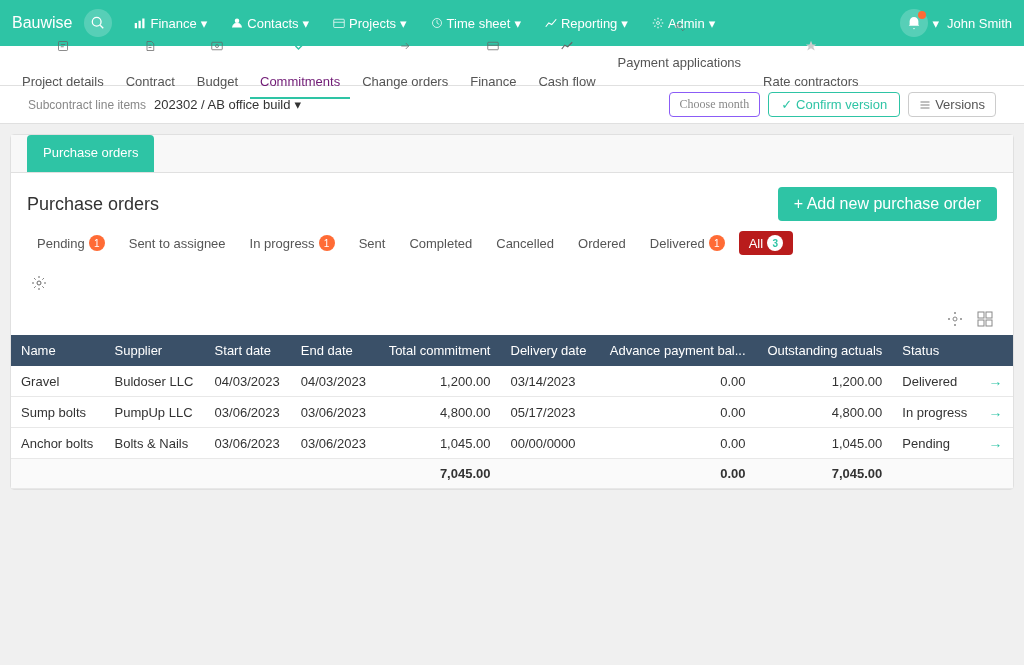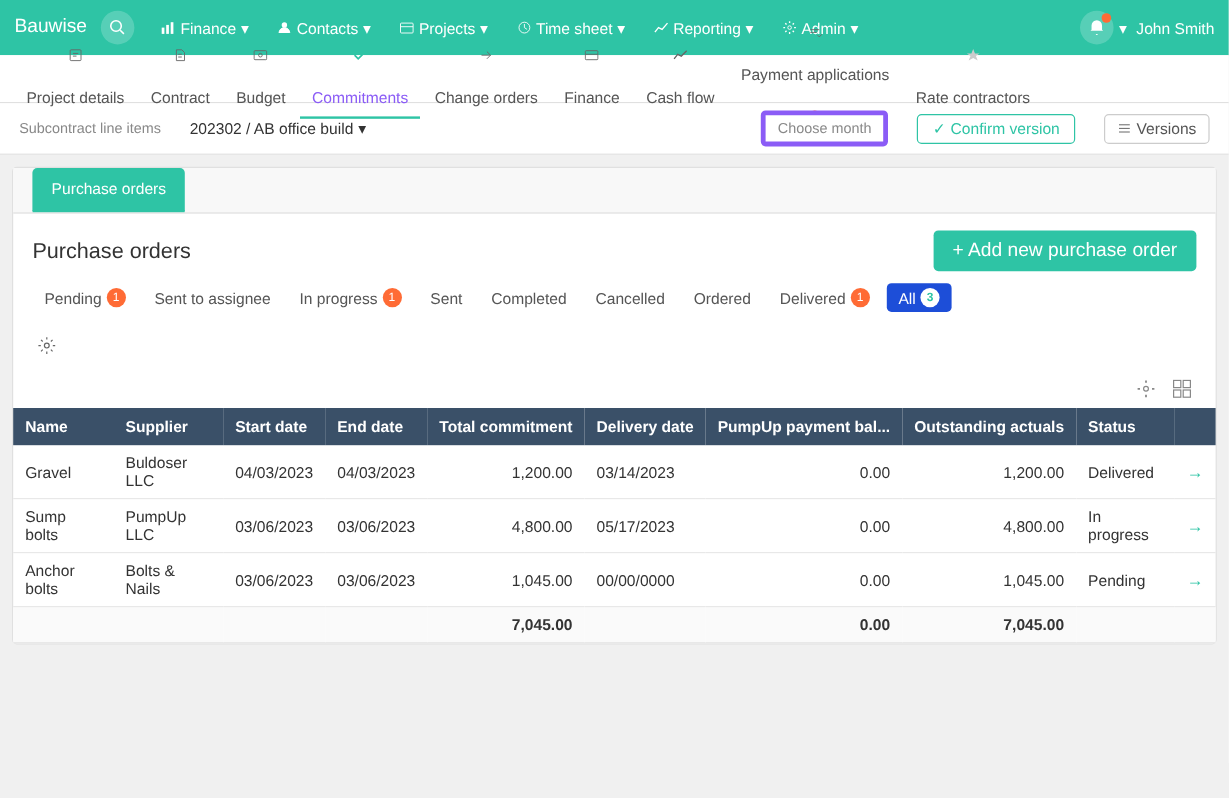--- a/index.html
+++ b/index.html
@@ -90,21 +90,21 @@
       cursor: pointer;
       display: flex;
       align-items: center;
       gap: 22px;
       border-bottom: 2px solid transparent;
       white-space: nowrap;
       font-size: 12.5px;
       flex-direction: column;
     }
     .sub-nav-item.active {
-      color: #8b5cf6;
+      color: #701a75;
       border-bottom: 2px solid #2ec4a5;
       font-weight: 500;
     }
     .sub-nav-badge {
       background: #ff6b35;
       color: white;
       border-radius: 50%;
       width: 16px;
       height: 16px;
       font-size: 10px;
@@ -112,45 +112,46 @@
       align-items: center;
       justify-content: center;
     }
     .sub-nav-spacer { flex: 1; }
 
     
     .breadcrumb-bar {
       background: white;
       display: flex;
       align-items: center;
-      padding: 6px 16px;
+      padding: 6px 28px;
       border-bottom: 1px solid #e0e0e0;
-      gap: 24px;
+      gap: 8px;
     }
     .breadcrumb-label {
       color: #888;
       font-size: 12px;
     }
     .breadcrumb-value {
       color: #333;
       font-size: 12px;
       display: flex;
       align-items: center;
       gap: 4px;
       cursor: pointer;
     }
     .breadcrumb-spacer { flex: 1; }
     .choose-month-btn {
-      border: 4px solid #8b5cf6;
+      border: 1px solid #8b5cf6;
       background: white;
       color: #888;
       padding: 4px 10px;
       border-radius: 4px;
       cursor: pointer;
       font-size: 12px;
+      font-family: Liberation Serif, serif;
     }
     .confirm-btn {
       background: white;
       border: 1.5px solid #2ec4a5;
       color: #2ec4a5;
       padding: 4px 12px;
       border-radius: 4px;
       cursor: pointer;
       font-size: 12px;
       display: flex;
@@ -228,21 +229,21 @@
       padding: 4px 10px;
       cursor: pointer;
       color: #555;
       font-size: 12.5px;
       border-radius: 4px;
       display: flex;
       align-items: center;
       gap: 4px;
     }
     .filter-item.active {
-      background: #1d4ed8;
+      background: #b91c1c;
       color: white;
     }
     .filter-badge {
       background: #ff6b35;
       color: white;
       border-radius: 50%;
       width: 16px;
       height: 16px;
       font-size: 10px;
       display: flex;
@@ -261,21 +262,21 @@
       border-collapse: collapse;
       font-size: 12.5px;
     }
     .data-table thead tr {
       background: #3a5068;
       color: white;
     }
     .data-table thead th {
       padding: 8px 10px;
       text-align: left;
-      font-weight: 700;
+      font-weight: 400;
       white-space: nowrap;
     }
     .data-table tbody tr {
       border-bottom: 1px solid #e8e8e8;
     }
     .data-table tbody td {
       padding: 7px 10px;
       color: #333;
     }
     .data-table tbody tr.total-row {
@@ -549,21 +550,21 @@
 
   <table class="data-table">
     <thead>
       <tr>
         <th>Name</th>
         <th>Supplier</th>
         <th>Start date</th>
         <th>End date</th>
         <th style="text-align:right;">Total commitment</th>
         <th>Delivery date</th>
-        <th style="text-align:right;">PumpUp payment bal...</th>
+        <th style="text-align:right;">Advance payment bal...</th>
         <th style="text-align:right;">Outstanding actuals</th>
         <th>Status</th>
         <th></th>
       </tr>
     </thead>
     <tbody>
       <tr>
         <td class="link-cell">Gravel</td>
         <td>Buldoser LLC</td>
         <td>04/03/2023</td>

